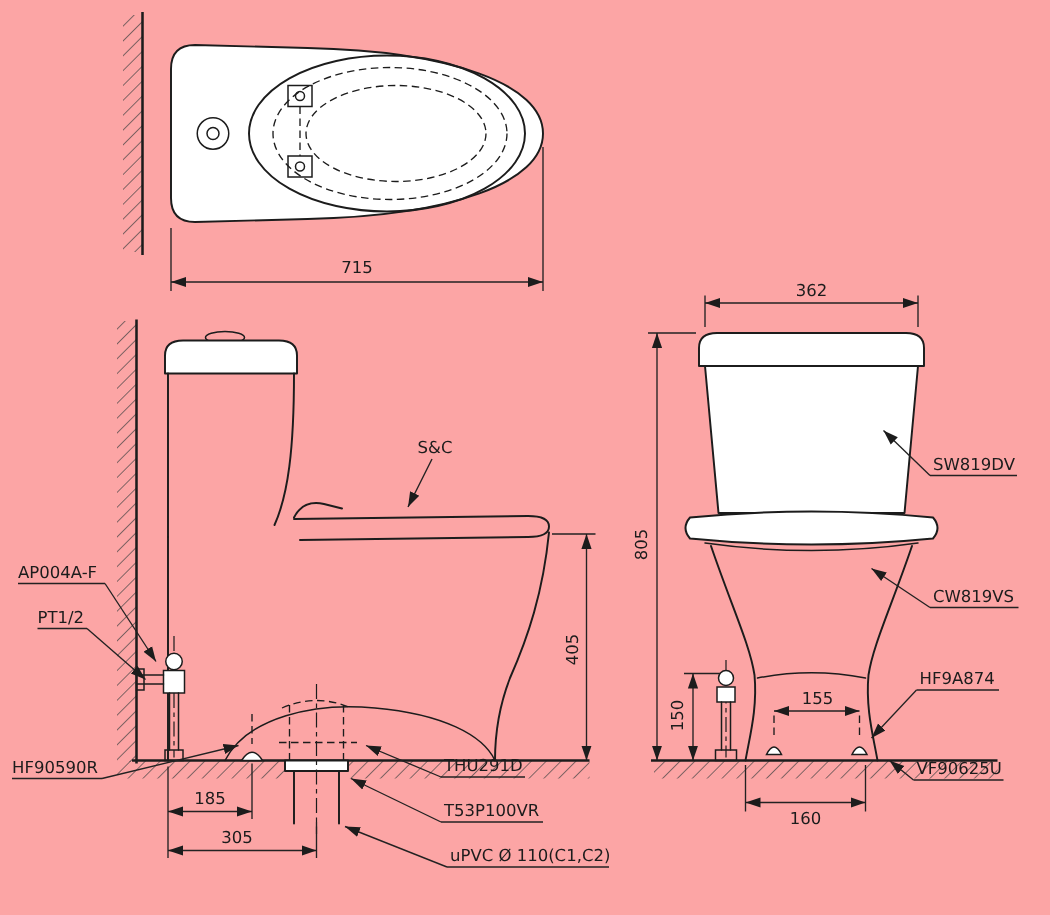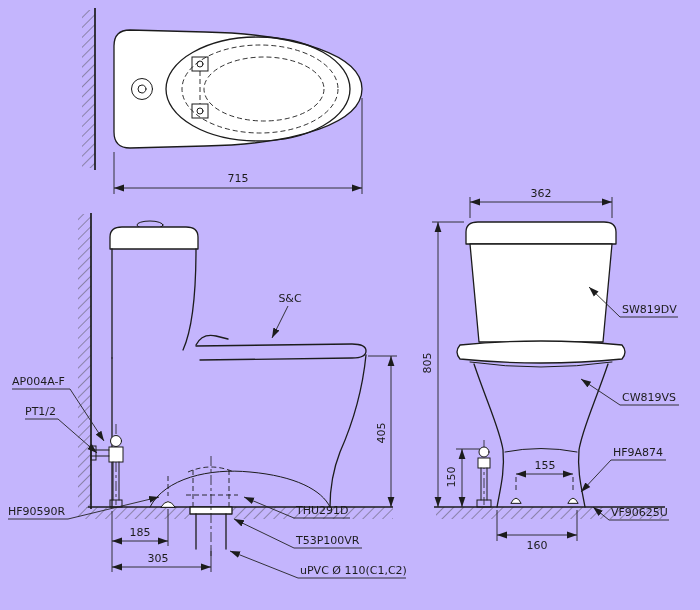--- a/index.html
+++ b/index.html
@@ -4,21 +4,21 @@
 <style>
   html, body {
     margin: 0;
     padding: 0;
     background: #ffffff;
   }
   .stage {
     position: relative;
     width: 700px;
     height: 610px;
-    background: #c4b5fd;
+    background: #fca5a5;
     font-family: "DejaVu Sans", "Liberation Sans", sans-serif;
     overflow: hidden;
   }
   svg text {
     font-family: "DejaVu Sans", "Liberation Sans", sans-serif;
     font-size: 11px;
     fill: #1c1c1c;
   }
   svg .outline { stroke: #1c1c1c; stroke-width: 1.3; fill: none; stroke-linecap: round; stroke-linejoin: round; }
   svg .thin    { stroke: #1c1c1c; stroke-width: 1; fill: none; stroke-linecap: round; }

